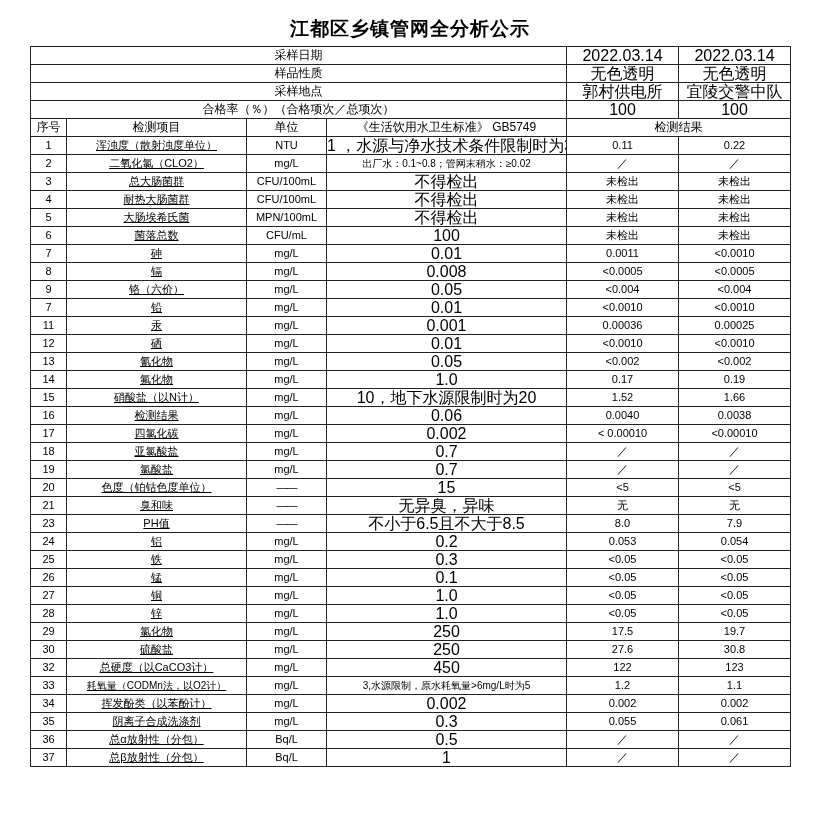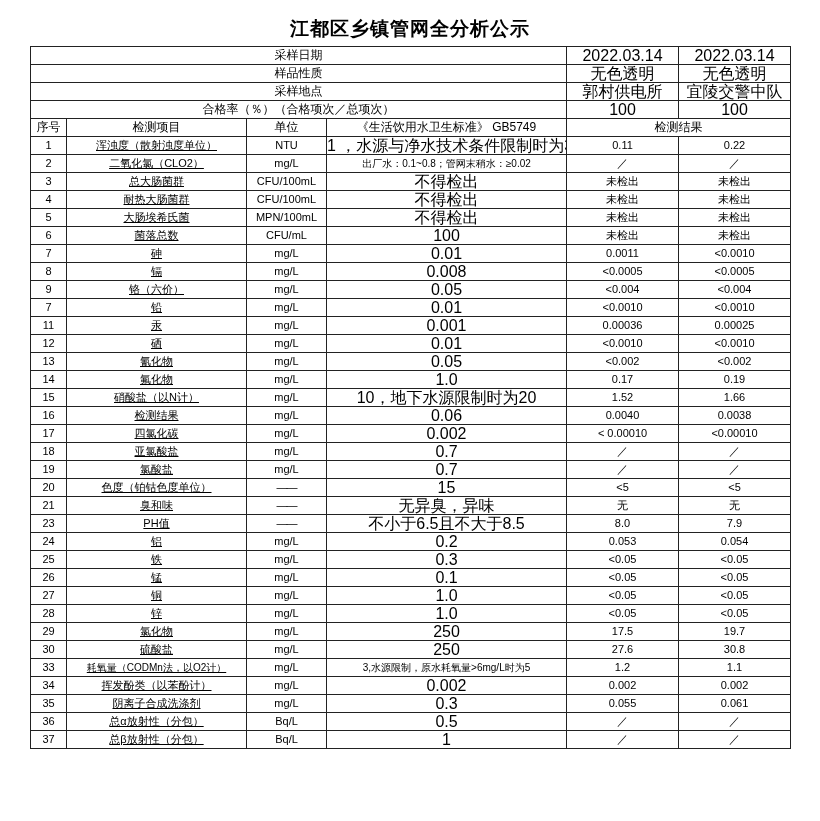--- a/index.html
+++ b/index.html
@@ -356,20 +356,28 @@
       </tr>
       <tr>
         <td class="num">30</td>
         <td class="itemname">硫酸盐</td>
         <td>mg/L</td>
         <td class="std">250</td>
         <td class="res">27.6</td>
         <td class="res">30.8</td>
       </tr>
       <tr>
+        <td class="num">32</td>
+        <td class="itemname">总硬度（以CaCO3计）</td>
+        <td>mg/L</td>
+        <td class="std">450</td>
+        <td class="res">122</td>
+        <td class="res">123</td>
+      </tr>
+      <tr>
         <td class="num">33</td>
         <td class="itemname small">耗氧量（CODMn法，以O2计）</td>
         <td>mg/L</td>
         <td class="std small">3,水源限制，原水耗氧量&gt;6mg/L时为5</td>
         <td class="res">1.2</td>
         <td class="res">1.1</td>
       </tr>
       <tr>
         <td class="num">34</td>
         <td class="itemname">挥发酚类（以苯酚计）</td>

